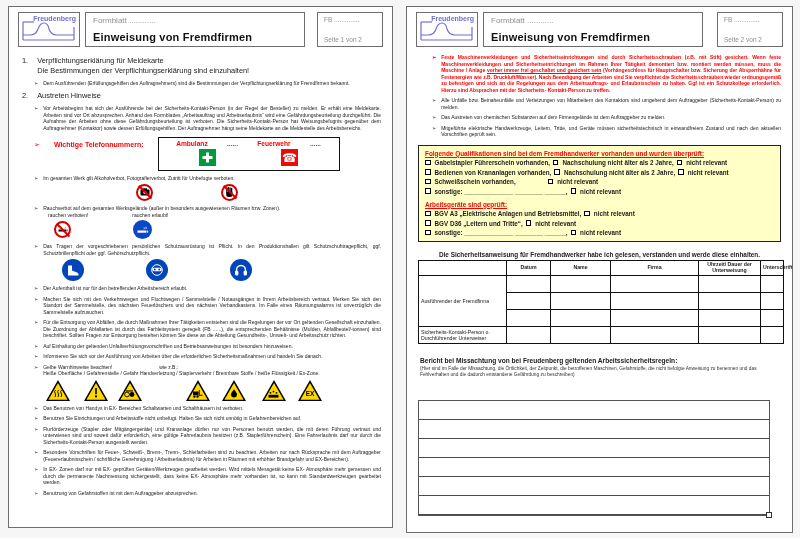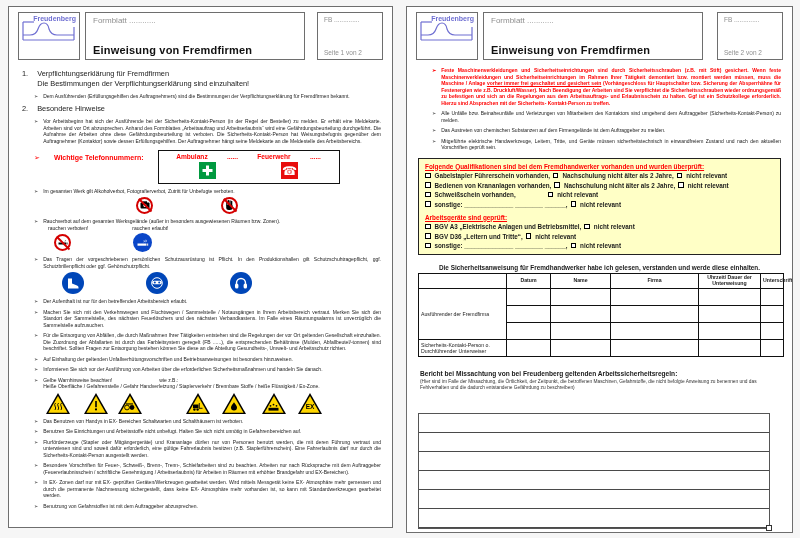--- a/index.html
+++ b/index.html
@@ -3,21 +3,21 @@
 <meta charset="utf-8">
 <style>
   *{margin:0;padding:0;box-sizing:border-box}
   html,body{width:800px;height:538px}
   body{background:#f6f6f6;font-family:"Liberation Sans",sans-serif;color:#1a1a1a;position:relative;overflow:hidden}
   .page{position:absolute;top:6px;background:#fff;border:1px solid #6e6e6e;overflow:hidden;padding:5px 9px}
   #p1{left:8px;width:385px;height:522px}
   #p2{left:406px;width:387px;height:527px}
 
   
-  .hdr{display:flex;gap:5px;height:48px}
+  .hdr{display:flex;gap:5px;height:35px}
   .hbox{border:1px solid #6e6e6e;background:#fff}
   .hlogo{width:62px;position:relative}
   .hlogo .brand{position:absolute;right:3px;top:2px;font-size:7px;font-weight:bold;color:#6f6fd2}
   .hlogo svg{position:absolute;left:1px;top:1px}
   .htitle{width:220px;padding:3px 7px;display:flex;flex-direction:column;justify-content:space-between}
   .hform{color:#8f8f8f;font-size:8px}
   .hmain{font-weight:bold;font-size:11px;color:#111;letter-spacing:.2px}
   .hgap{flex:1}
   .hright{width:66px;padding:3px 6px;color:#8f8f8f;font-size:6.5px;display:flex;flex-direction:column;justify-content:space-between}
 
@@ -105,31 +105,31 @@
     </div>
     <div class="hgap"></div>
     <div class="hbox hright">
       <div>FB ..............</div>
       <div>Seite 1 von 2</div>
     </div>
   </div>
 
   <div class="sec">
     <span>1.</span>
-    <span class="txt">Verpflichtungserklärung für Fremdfirmen
+    <span class="txt">Verpflichtungserklärung für Meldekarte
 Die Bestimmungen der Verpflichtungserklärung sind einzuhalten!</span>
   </div>
   <div class="b">
     <span class="bm">➢</span>
     <div class="bt">Dem Ausführenden (Erfüllungsgehilfen des Auftragnehmers) sind die Bestimmungen der Verpflichtungserklärung für Fremdfirmen bekannt.</div>
   </div>
 
   <div class="sec mt5">
     <span>2.</span>
-    <span class="txt">Besondere Hinweise</span>
+    <span class="txt">Austreten Hinweise</span>
   </div>
   <div class="b">
     <span class="bm">➢</span>
     <div class="bt">Vor Arbeitsbeginn hat sich der Ausführende bei der Sicherheits-Kontakt-Person (in der Regel der Besteller) zu melden. Er erhält eine Meldekarte. Arbeiten sind vor Ort abzusprechen. Anhand des Formblattes „Arbeitsauftrag und Arbeitserlaubnis“ wird eine Gefährdungsbeurteilung durchgeführt. Die Aufnahme der Arbeiten ohne diese Gefährdungsbeurteilung ist verboten. Die Sicherheits-Kontakt-Person hat Weisungsbefugnis gegenüber dem Auftragnehmer (Kontaktor) sowie dessen Erfüllungsgehilfen. Der Auftragnehmer hängt seine Meldekarte an die Meldestelle des Arbeitsbereichs.</div>
   </div>
 
   <div class="phone-row">
     <span class="phone-label-arrow">➢</span>
     <span class="phone-label">Wichtige Telefonnummern:</span>
     <div class="pbox">

